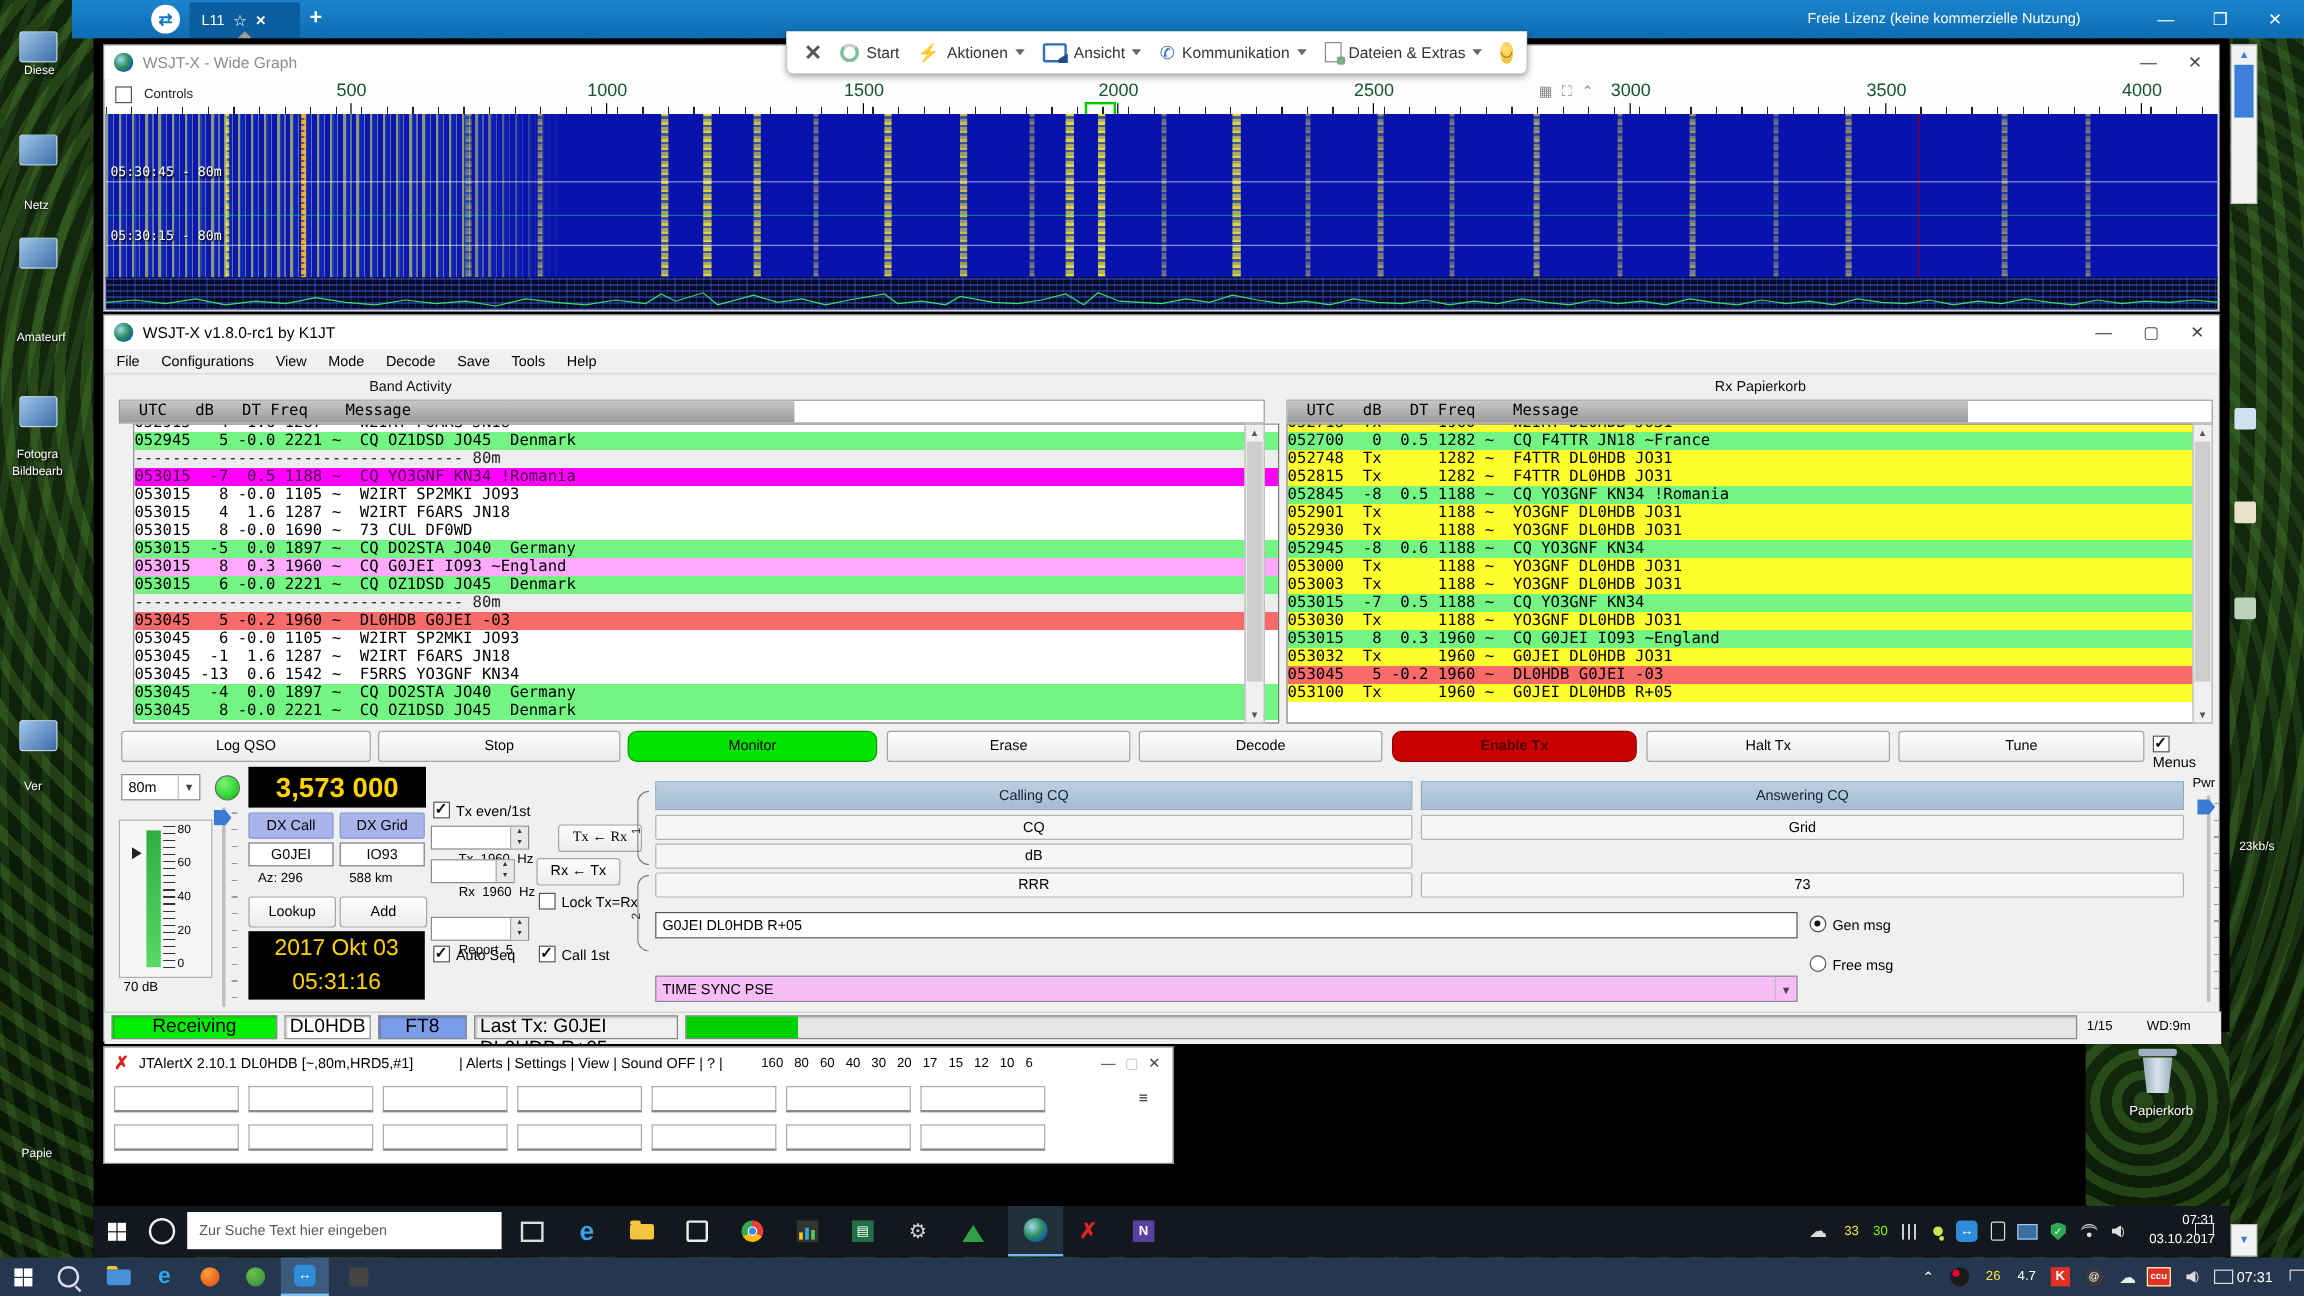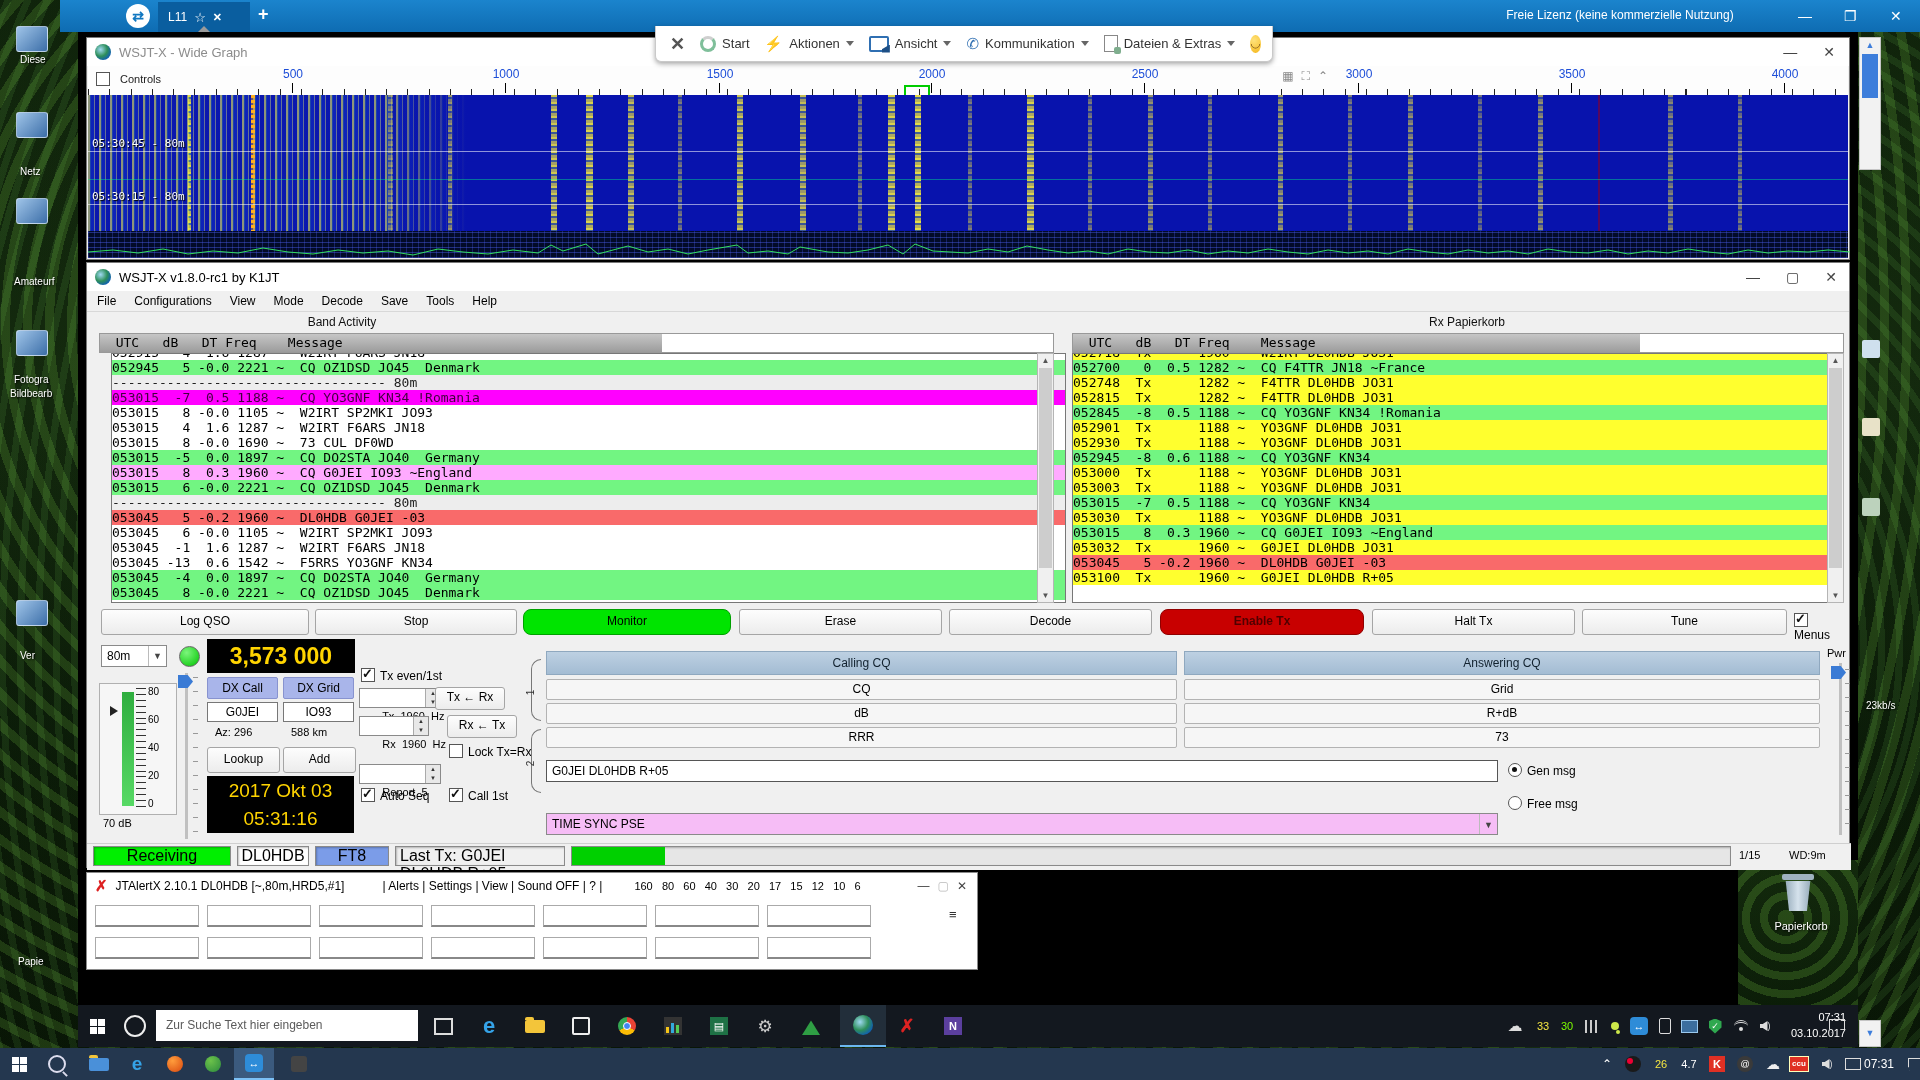--- a/index.html
+++ b/index.html
@@ -48,21 +48,21 @@
   .titlebar{position:absolute;left:0;top:0;right:0;height:28px;background:#fff;
     display:flex;align-items:center;padding:0 8px;box-sizing:border-box;gap:8px;}
   .globe{width:16px;height:16px;border-radius:50%;
     background:radial-gradient(circle at 35% 35%,#9fd9f2,#2e8f5a 45%,#1060b0 75%);}
   .tctrl{margin-left:auto;display:flex;gap:26px;color:#444;font-size:14px;}
   
   #widegraph{left:8px;top:5px;width:1764px;height:223px;}
   #wg-scale{position:absolute;left:1px;top:28px;right:1px;height:29px;background:#fdfdfd;}
   #wg-scale .ticks{position:absolute;left:0;right:0;bottom:0;height:6px;
     background:repeating-linear-gradient(90deg,#222 0 1px,transparent 1px 21.3px);}
-  .scale-num{position:absolute;top:1px;width:60px;text-align:center;font-size:12px;color:#1d4ed8;}
+  .scale-num{position:absolute;top:1px;width:60px;text-align:center;font-size:15px;color:#14532d;}
   .scale-num::after{content:"";position:absolute;left:29px;bottom:-12px;width:1px;height:10px;background:#000;}
   #goalpost{position:absolute;bottom:0;width:22px;height:8px;border:2px solid #00cc00;border-bottom:none;}
   .wg-cb{position:absolute;left:8px;top:6px;display:flex;gap:5px;align-items:center;font-size:11px;color:#222;}
   .wg-icons{position:absolute;right:520px;top:3px;color:#888;font-size:12px;display:flex;gap:8px;}
   #waterfall{position:absolute;left:1px;top:57px;right:1px;height:138px;background:#0813ad;overflow:hidden;}
   #wf-dense{position:absolute;left:0;top:0;width:380px;height:100%;
     background:
       linear-gradient(90deg,rgba(7,19,173,0) 78%,#0813ad 100%),
       repeating-linear-gradient(90deg,rgba(250,255,80,.55) 0 2px,rgba(90,210,160,.25) 2px 3px,
         rgba(30,80,220,.25) 3px 6px,rgba(240,255,120,.4) 6px 7px,rgba(20,40,180,.2) 7px 11px);}
@@ -415,21 +415,21 @@
       <div>2017 Okt 03</div>
           <div>05:31:16</div>
     </div>
 
     <div class="abs" style="left:274px;top:405px;">
       <span class="cb on"></span><span>Tx even/1st</span>
     </div>
     <div class="spin" style="left:272px;top:425px;width:82px;height:20px;">
       <span>Tx  1960  Hz</span><span class="ud">▲<br>▼</span>
     </div>
-    <div class="btn" style="left:348px;top:424px;width:68px;height:21px;line-height:19px;">Tx ← Rx</div>
+    <div class="btn" style="left:378px;top:424px;width:68px;height:21px;line-height:19px;font-family:Liberation Serif, serif;">Tx ← Rx</div>
     <div class="spin" style="left:272px;top:453px;width:70px;height:20px;">
       <span>Rx  1960  Hz</span><span class="ud">▲<br>▼</span>
     </div>
     <div class="btn" style="left:360px;top:452px;width:68px;height:21px;line-height:19px;">Rx ← Tx</div>
     <div class="abs" style="left:362px;top:481px;">
       <span class="cb"></span><span>Lock Tx=Rx</span>
     </div>
     <div class="spin" style="left:272px;top:501px;width:82px;height:20px;">
       <span>Report  5</span><span class="ud">▲<br>▼</span>
     </div>
@@ -445,21 +445,20 @@
         </div>
     <div class="brace" style="left:444px;top:466px;height:64px;">
           <span>2</span>
         </div>
 
     <div class="cqhdr" style="left:459px;top:388px;width:631px;">Calling CQ</div>
     <div class="cqhdr" style="left:1097px;top:388px;width:636px;">Answering CQ</div>
     <div class="cqbtn" style="left:459px;top:416px;width:631px;">CQ</div>
     <div class="cqbtn" style="left:459px;top:440px;width:631px;">dB</div>
     <div class="cqbtn" style="left:1097px;top:416px;width:636px;">Grid</div>
-    <div class="cqbtn" style="left:1097px;top:440px;width:636px;">R+dB</div>
     <div class="cqbtn" style="left:459px;top:464px;width:631px;">RRR</div>
     <div class="cqbtn" style="left:1097px;top:464px;width:636px;">73</div>
 
     <div class="abs" style="left:459px;top:497px;width:952px;height:22px;background:#fff;border:1px solid #555;
       box-sizing:border-box;font-size:12px;line-height:20px;padding-left:5px;">G0JEI DL0HDB R+05</div>
     <div class="abs" style="left:1421px;top:500px;">
       <span class="radio on"></span><span>Gen msg</span>
     </div>
     <div class="combo" style="left:459px;top:530px;width:952px;height:22px;background:#f6bdf6;margin-top:20px;">
       <span>TIME SYNC PSE</span><span class="dd" style="line-height:22px;">▼</span>

